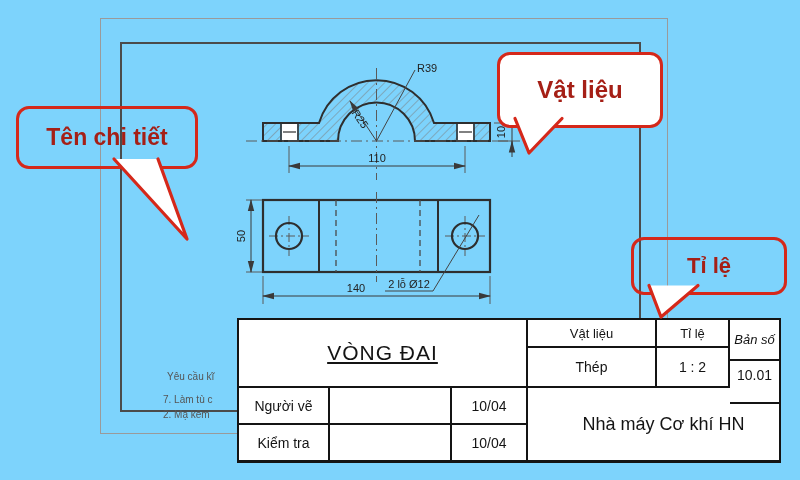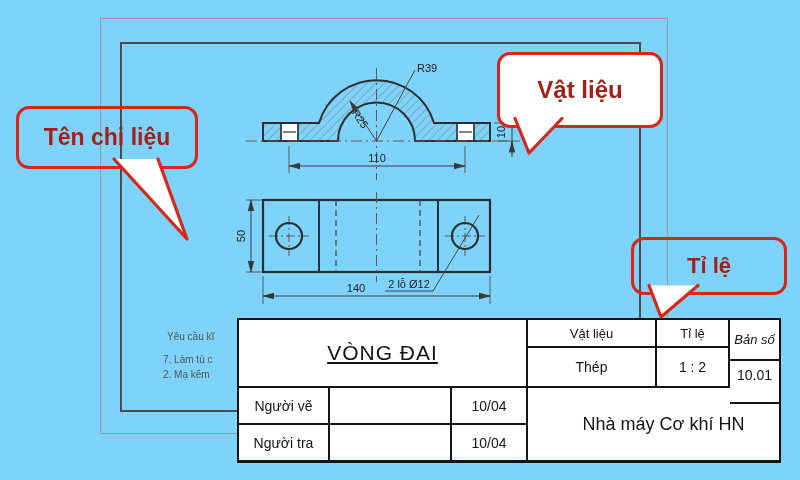--- a/index.html
+++ b/index.html
@@ -11,21 +11,21 @@
                border:1px solid #9a9a9a;z-index:1;}
   .inner-frame{position:absolute;left:120px;top:42px;width:521px;height:370px;
                border:2px solid #4b4b4b;z-index:2;box-sizing:border-box;}
 
   svg.layer{position:absolute;left:0;top:0;z-index:3;pointer-events:none;}
   svg.layer text{font-family:"Liberation Sans","DejaVu Sans",sans-serif;font-size:11px;fill:#222;}
 
   
   .notes{position:absolute;left:163px;top:331px;z-index:4;color:#555;font-size:10px;
          line-height:12px;white-space:nowrap;}
-  .note-1{padding-left:4px;margin-bottom:11px;}
+  .note-1{padding-left:4px;margin-bottom:11px;margin-top:40px;}
   .note-2{margin-bottom:3px;}
 
   
   .title-block{position:absolute;left:237px;top:318px;width:544px;height:145px;
                background:#fff;border:2px solid #141414;border-bottom-width:3px;
                box-sizing:border-box;z-index:5;color:#141414;}
   .cell{position:absolute;box-sizing:border-box;display:flex;align-items:center;
         justify-content:center;font-size:14px;white-space:nowrap;}
   .bR{border-right:2px solid #141414;}
   .bB{border-bottom:2px solid #141414;}
@@ -149,34 +149,34 @@
     <div class="note-line note-1">Yêu cầu kĩ</div>
     <div class="note-line note-2">7. Làm tù c</div>
     <div class="note-line note-3">2. Mạ kẽm</div>
   </div>
 
   <div class="title-block">
     <div class="cell c-vongdai bR bB">VÒNG ĐAI</div>
     <div class="cell c-nguoive bR bB">Người vẽ</div>
     <div class="cell c-empty1 bR bB"></div>
     <div class="cell c-date1 bR bB">10/04</div>
-    <div class="cell c-kiemtra bR">Người tra</div>
+    <div class="cell c-kiemtra bR">Kiểm tra</div>
     <div class="cell c-empty2 bR"></div>
     <div class="cell c-date2 bR">10/04</div>
     <div class="cell c-vatlieu-h bR bB">Vật liệu</div>
     <div class="cell c-tile-h bR bB">Tỉ lệ</div>
     <div class="cell c-banso-h bB">Bản số</div>
     <div class="cell c-thep bR bB">Thép</div>
     <div class="cell c-scale bR bB">1 : 2</div>
     <div class="cell c-sheet bB">10.01</div>
     <div class="cell c-factory">Nhà máy Cơ khí HN</div>
   </div>
 
   <div class="callout co-ten">
-    <span>Tên chi liệu</span>
+    <span>Tên chi tiết</span>
   </div>
   <div class="callout co-vatlieu">
     <span>Vật liệu</span>
   </div>
   <div class="callout co-tile">
     <span>Tỉ lệ</span>
   </div>
 
   <svg class="tails" width="800" height="480">
     <g>

